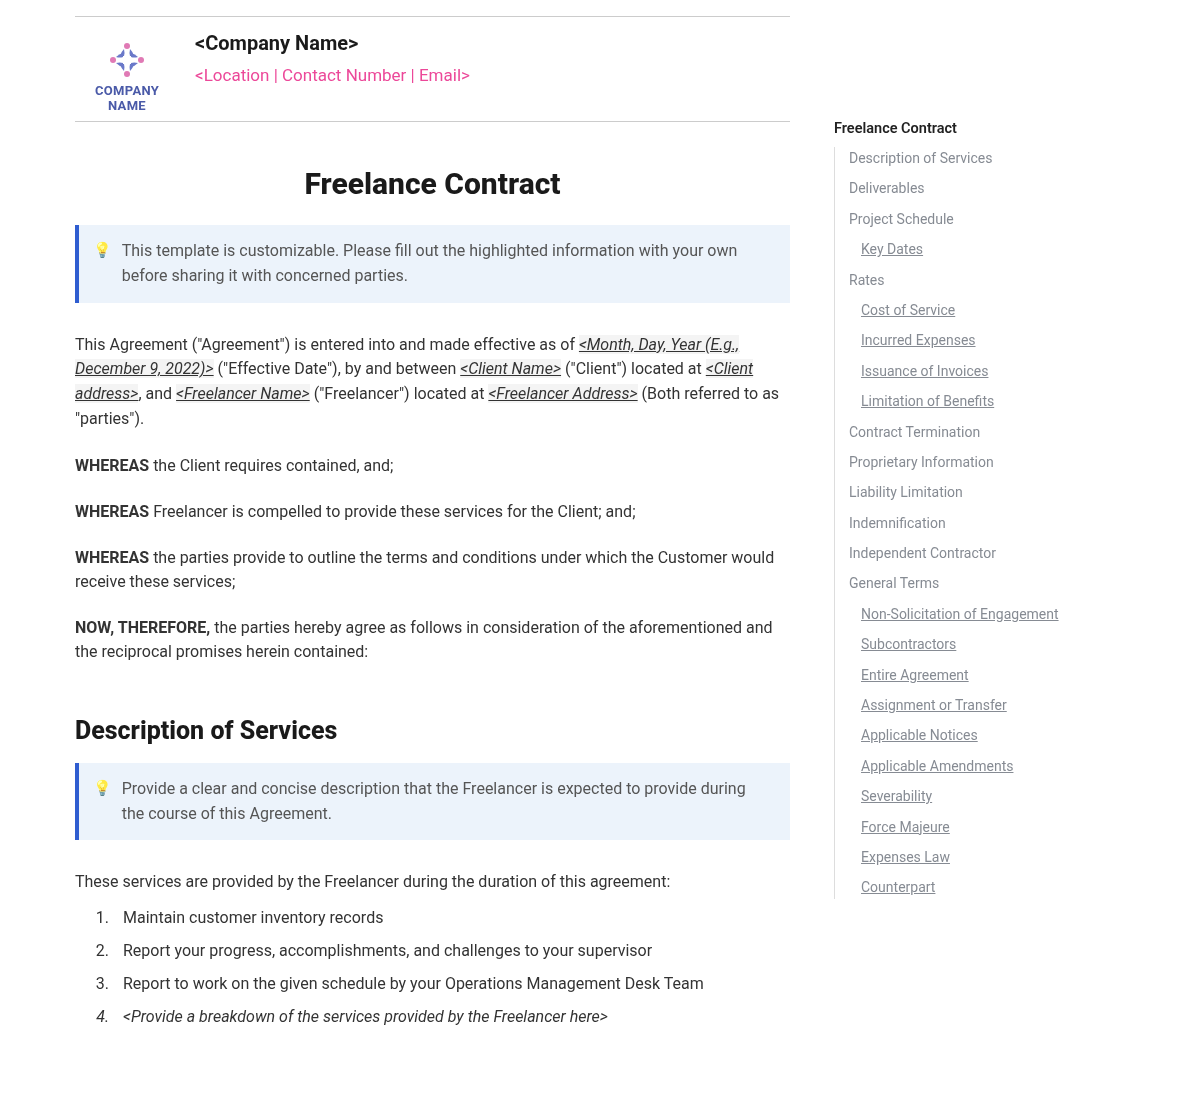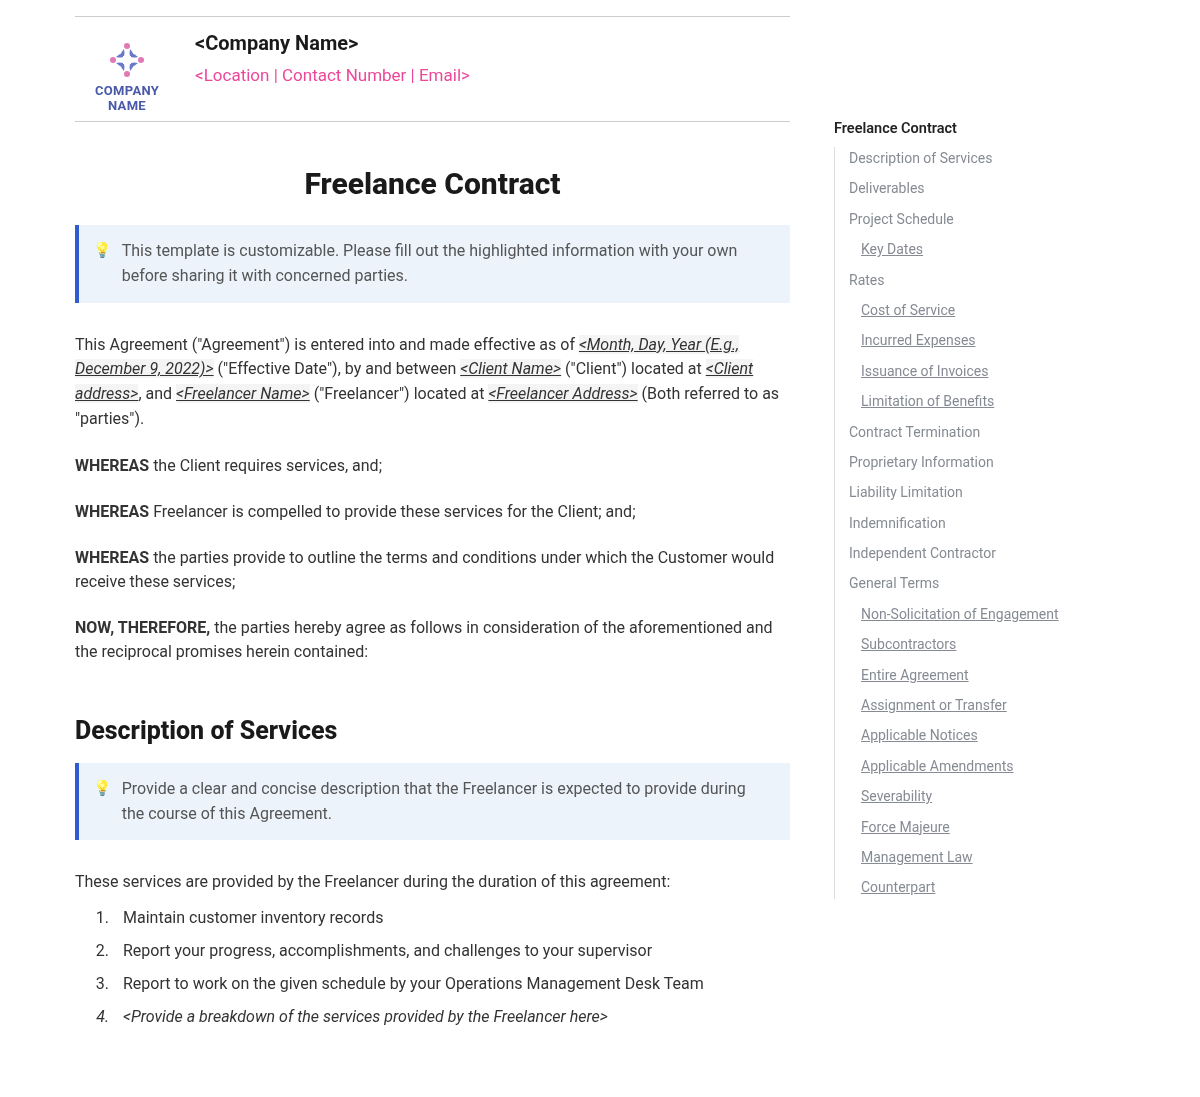--- a/index.html
+++ b/index.html
@@ -207,21 +207,21 @@
 
   <div class="callout">
     <span class="bulb">💡</span>
     <span>This template is customizable. Please fill out the highlighted information with your own before sharing it with concerned parties.</span>
   </div>
 
   <p class="body-text">
     <span>This Agreement ("Agreement") is entered into and made effective as of </span><span class="ph">&lt;Month, Day, Year (E.g., December 9, 2022)&gt;</span><span> ("Effective Date"), by and between </span><span class="ph">&lt;Client Name&gt;</span><span> ("Client") located at </span><span class="ph">&lt;Client address&gt;</span><span>, and </span><span class="ph">&lt;Freelancer Name&gt;</span><span> ("Freelancer") located at </span><span class="ph">&lt;Freelancer Address&gt;</span><span> (Both referred to as "parties").</span>
   </p>
 
-  <p class="whereas"><strong>WHEREAS</strong><span> the Client requires services, and;</span></p>
+  <p class="whereas"><strong>WHEREAS</strong><span> the Client requires contained, and;</span></p>
   <p class="whereas"><strong>WHEREAS</strong><span> Freelancer is compelled to provide these services for the Client; and;</span></p>
   <p class="whereas"><strong>WHEREAS</strong><span> the parties provide to outline the terms and conditions under which the Customer would receive these services;</span></p>
   <p class="whereas"><strong>NOW, THEREFORE,</strong><span> the parties hereby agree as follows in consideration of the aforementioned and the reciprocal promises herein contained:</span></p>
 
   <h2 class="section-title">Description of Services</h2>
 
   <div class="callout">
     <span class="bulb">💡</span>
     <span>Provide a clear and concise description that the Freelancer is expected to provide during the course of this Agreement.</span>
   </div>
@@ -265,18 +265,18 @@
       <span>General Terms</span>
       <ul class="toc-sub">
         <li>Non-Solicitation of Engagement</li>
         <li>Subcontractors</li>
         <li>Entire Agreement</li>
         <li>Assignment or Transfer</li>
         <li>Applicable Notices</li>
         <li>Applicable Amendments</li>
         <li>Severability</li>
         <li>Force Majeure</li>
-        <li>Management Law</li>
+        <li>Expenses Law</li>
         <li>Counterpart</li>
       </ul>
     </li>
   </ul>
 </aside>
 
 </body></html>

